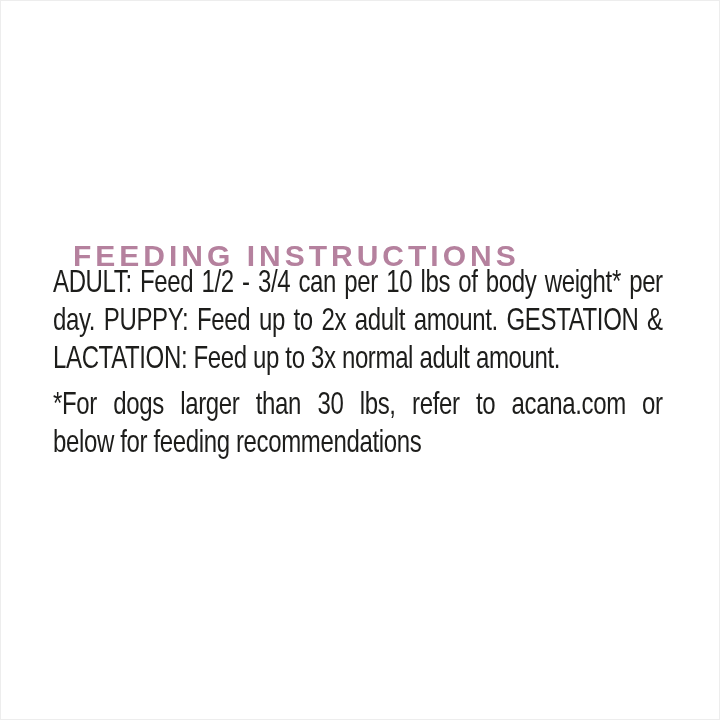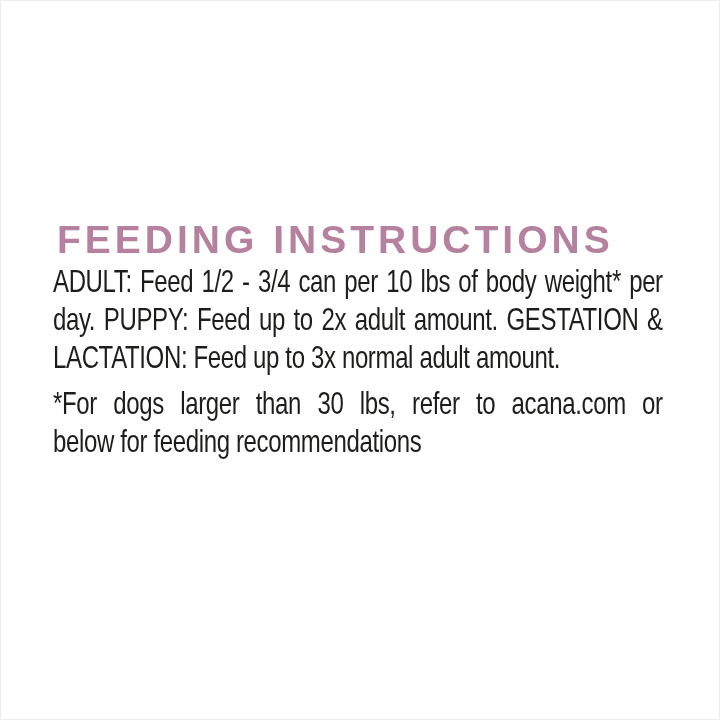--- a/index.html
+++ b/index.html
@@ -13,22 +13,22 @@
     height: 718px;
     background: #ffffff;
     border: 1px solid #ededed;
     overflow: hidden;
     font-family: "Liberation Sans", sans-serif;
   }
   .heading {
     position: absolute;
     left: 56px;
     top: 224px;
-    margin: 0;
-    font-size: 39px;
+    margin: 16px;
+    font-size: 30px;
     line-height: 30px;
     font-weight: bold;
     letter-spacing: 4px;
     white-space: nowrap;
   }
   
   .para {
     position: absolute;
     left: 52px;
     width: 813px;

